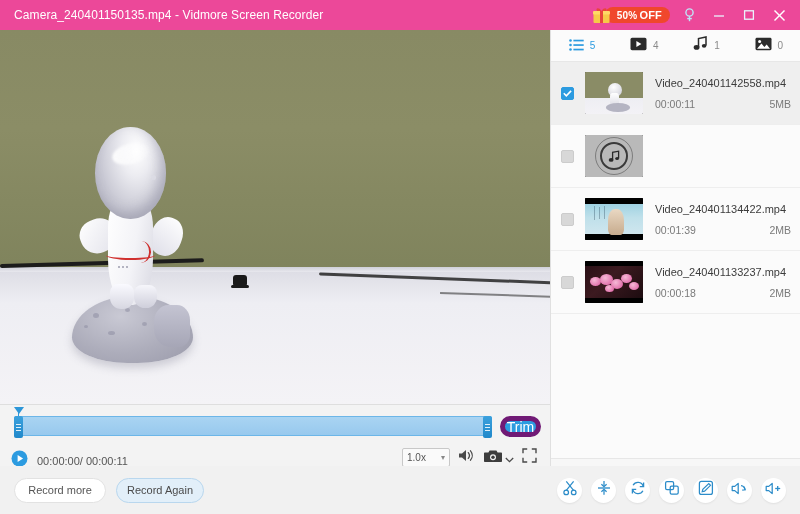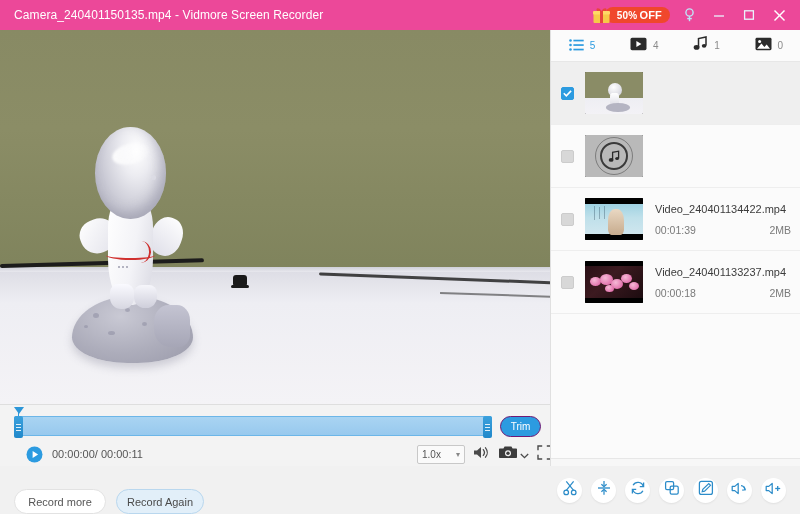--- a/index.html
+++ b/index.html
@@ -161,43 +161,43 @@
     position:absolute; top:-1px; width:9px; height:22px;
     background:linear-gradient(180deg,#3ba1dd,#2088ca);
     border-radius:2px; display:flex; flex-direction:column;
     align-items:center; justify-content:center; gap:2px; cursor:ew-resize;
   }
   .handle.left { left:-1px; }
   .handle.right { right:-1px; }
   .handle i { display:block; width:5px; height:1px; background:rgba(255,255,255,.85); }
   .trim-btn {
     position:absolute; left:500px; top:11px; width:41px; height:21px;
-    background:#2c9be0; color:#fff; font-size:10px; border-radius:11px;
+    background:#2c9be0; color:#fff; font-size:14px; border-radius:11px;
     display:flex; align-items:center; justify-content:center; cursor:pointer;
-    border:1px solid #701a75;
+    border:5px solid #701a75;
   }
   .ctrl-row {
-    position:absolute; left:15px; top:36px; width:550px; height:26px;
-    display:flex; align-items:center;
+    position:absolute; left:0; top:36px; width:550px; height:26px;
+    display:flex; align-items:flex-end;
   }
   .play-btn { margin-left:11px; cursor:pointer; display:flex; }
   .time-text { font-size:11px; color:#555; margin-left:9px; white-space:nowrap; }
   .ctrl-right { margin-left:auto; display:flex; align-items:center; gap:8px; margin-right:13px; }
   .speed-sel {
     width:48px; height:19px; border:1px solid #c8c8c8; background:#fafafa;
     border-radius:2px; font-size:10px; color:#555; display:flex;
     align-items:center; padding:0 4px; cursor:pointer;
   }
   .speed-sel .cv { margin-left:auto; color:#888; font-size:8px; }
   .ctrl-ic { cursor:pointer; display:flex; align-items:center; }
 
   
   .bottombar {
     position:absolute; left:0; top:466px; width:550px; height:48px;
-    background:#f1f1f1; display:flex; align-items:flex-end;
+    background:#f1f1f1; display:flex; align-items:center;
   }
   .rec-btn {
     height:25px; border-radius:13px; font-size:11px; display:flex;
     align-items:center; justify-content:center; cursor:pointer; color:#555;
   }
   .rec-more {
     width:92px; background:#fff; border:1px solid #e2e2e2; margin-left:14px;
   }
   .rec-again {
     width:88px; background:#e2eff9; border:1px solid #b9d7ee; margin-left:10px; color:#4a4a4a;
@@ -527,20 +527,27 @@
               <path d="M0.8 3.3 L3.3 5.8 L8.1 0.9" fill="none" stroke="#fff" stroke-width="1.6"></path>
             </svg>
         </div>
         <div class="thumb">
           <div class="th-astro">
               <span class="ball"></span>
               <span class="bod"></span>
               <span class="rk"></span>
             </div>
         </div>
+        <div class="meta">
+          <div class="fname">Video_240401142558.mp4</div>
+          <div class="fsub">
+            <span>00:00:11</span>
+            <span class="sz">5MB</span>
+          </div>
+        </div>
       </div>
 
       <div class="item">
         <div class="chk"></div>
         <div class="thumb">
           <div class="th-audio">
             <span class="th-ring">
               <svg width="13" height="13" viewBox="0 0 13 13">
                 <path d="M4.6 9.6 V2.4 L10.6 1.2 V8.2" fill="none" stroke="#2b2b2b" stroke-width="1.3"></path>
                 <ellipse cx="3.1" cy="9.9" rx="2.4" ry="1.9" fill="#2b2b2b"></ellipse>

